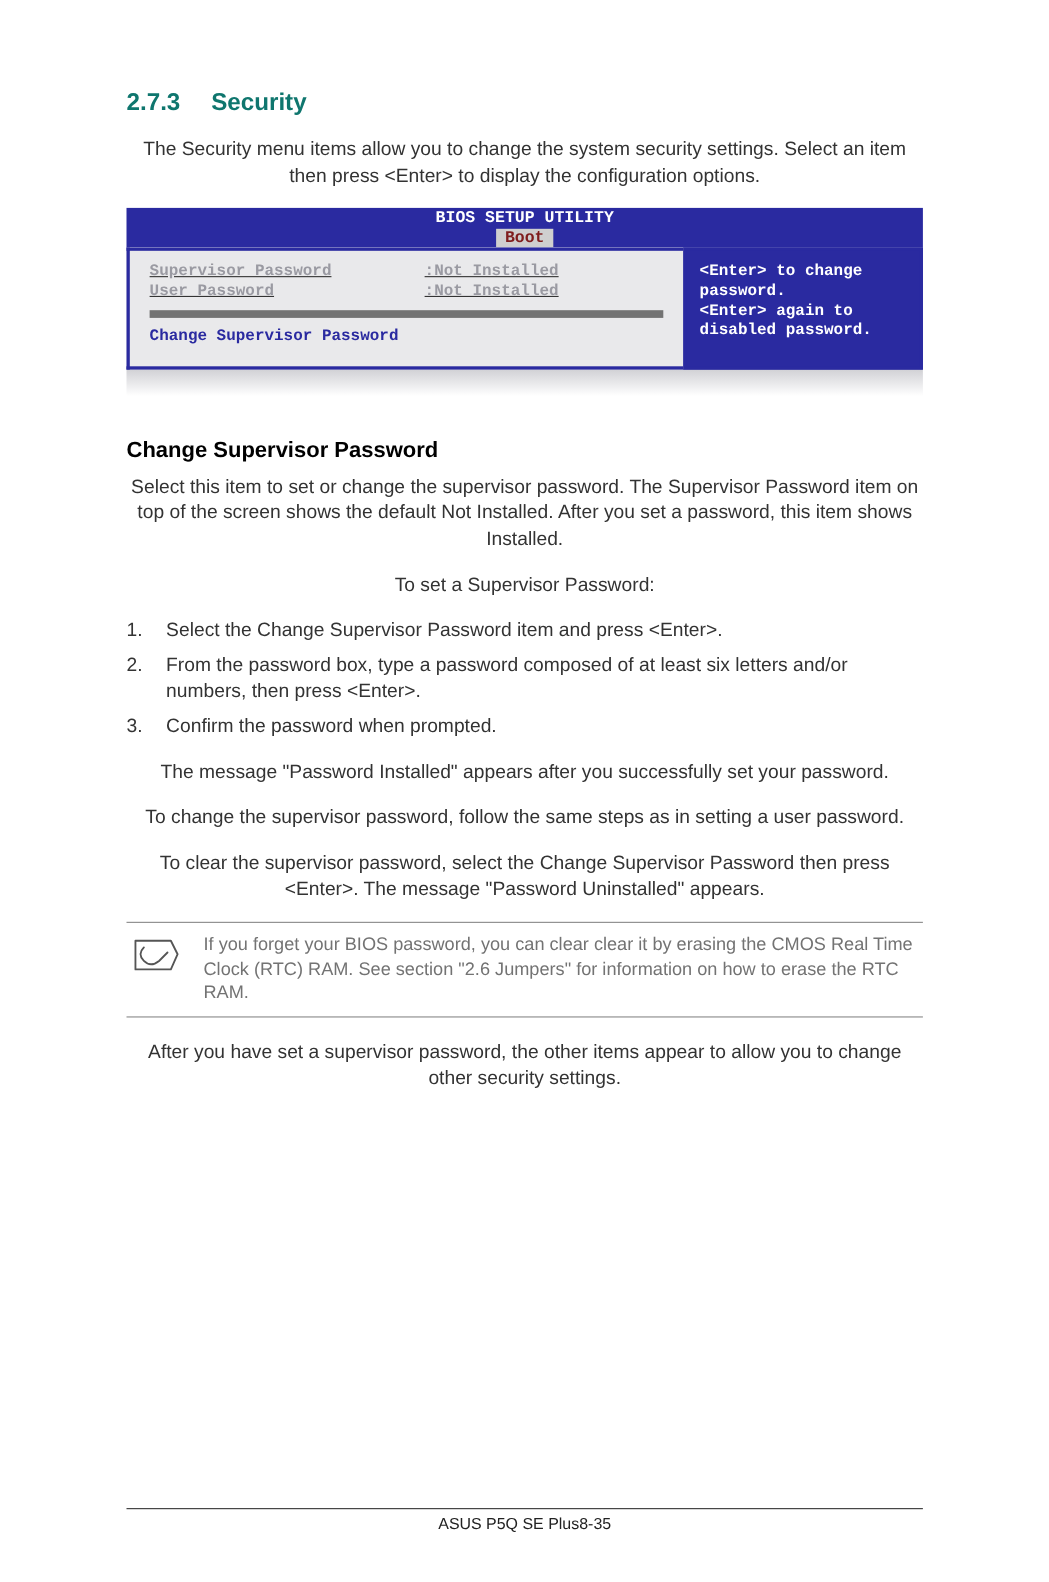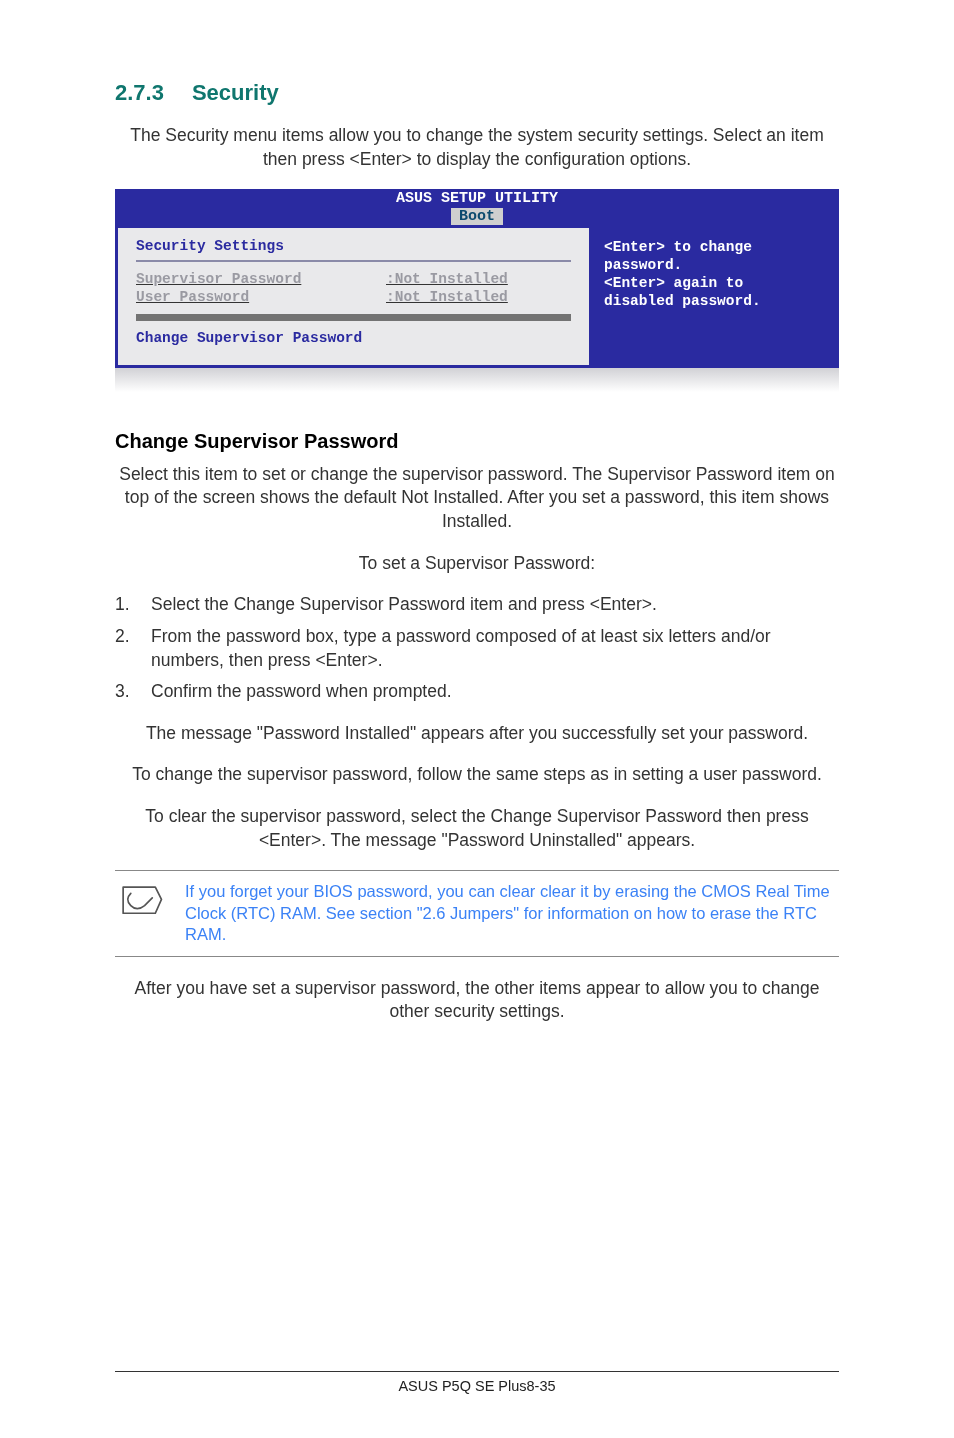--- a/index.html
+++ b/index.html
@@ -36,40 +36,40 @@
     font-family: "Courier New", monospace;
     font-size: 15px;
     font-weight: bold;
     text-align: center;
     padding: 1px 0 0 0;
     line-height: 1.15;
   }
   .bios-titlebar .tab {
     display: inline-block;
     background: #cfcfcf;
-    color: #0c4a6e;
+    color: #7f1d1d;
     padding: 0 8px;
     font-weight: bold;
   }
   .bios-body {
     display: flex;
     font-family: "Courier New", monospace;
     font-size: 14.5px;
     font-weight: bold;
   }
   .bios-left {
     flex: 1 1 auto;
     background: #e9e9eb;
     border: 3px solid #2a2aa0;
     border-right: none;
     padding: 10px 18px 18px 18px;
     position: relative;
   }
   .bios-right {
-    width: 250px;
+    width: 218px;
     background: #2a2aa0;
     border: 3px solid #2a2aa0;
     padding: 10px 12px;
     color: #fff;
   }
   .bios-left .sec-title {
     color: #2a2aa0;
     font-weight: bold;
     padding-bottom: 6px;
     border-bottom: 2px solid #8a8aa8;
@@ -139,21 +139,21 @@
     flex: 0 0 50px;
     display: flex;
     align-items: center;
     justify-content: center;
   }
   .note-icon svg { width: 46px; height: 40px; }
   .note-text {
     flex: 1 1 auto;
     font-size: 16.5px;
     line-height: 1.3;
-    color: #3b82f6;
+    color: #737373;
   }
   
   .footer {
     position: absolute;
     left: 115px;
     right: 115px;
     bottom: 44px;
     border-top: 1px solid #333;
     padding-top: 6px;
     display: flex;
@@ -166,26 +166,25 @@
 <body>
 
 <h2 class="section-heading">
   <span class="sec-num">2.7.3</span><span>Security</span>
 </h2>
 
 <p class="body-text">The Security menu items allow you to change the system security settings. Select an item then press &lt;Enter&gt; to display the configuration options.</p>
 
 <div class="bios-wrap">
   <div class="bios-titlebar">
-    <span>ASUS SETUP UTILITY</span><br>
+    <span>BIOS SETUP UTILITY</span><br>
     <span class="tab">Boot</span>
   </div>
   <div class="bios-body">
     <div class="bios-left">
-      <div class="sec-title">Security Settings</div>
       <div class="status-block">
         <div class="status-row">
           <span class="lbl">Supervisor Password</span>
           <span class="val">:Not Installed</span>
         </div>
         <div class="status-row">
           <span class="lbl">User Password</span>
           <span class="val">:Not Installed</span>
         </div>
       </div>

